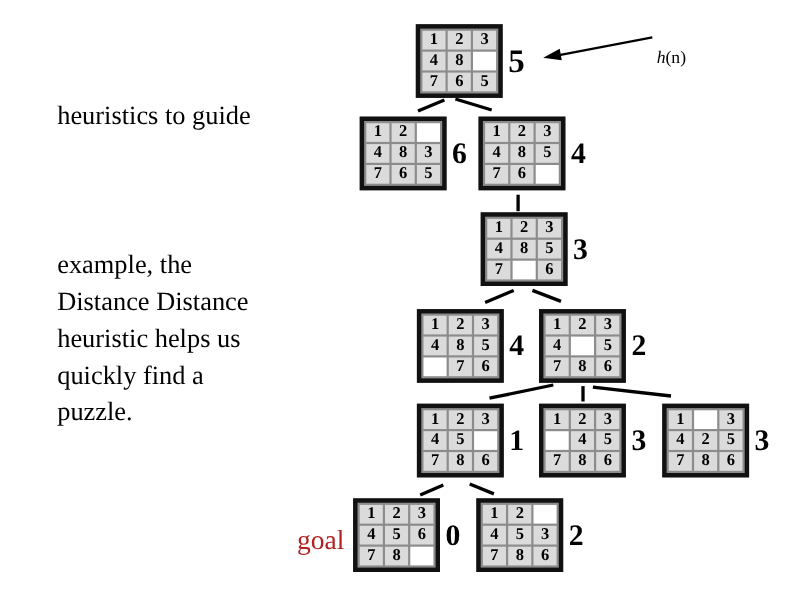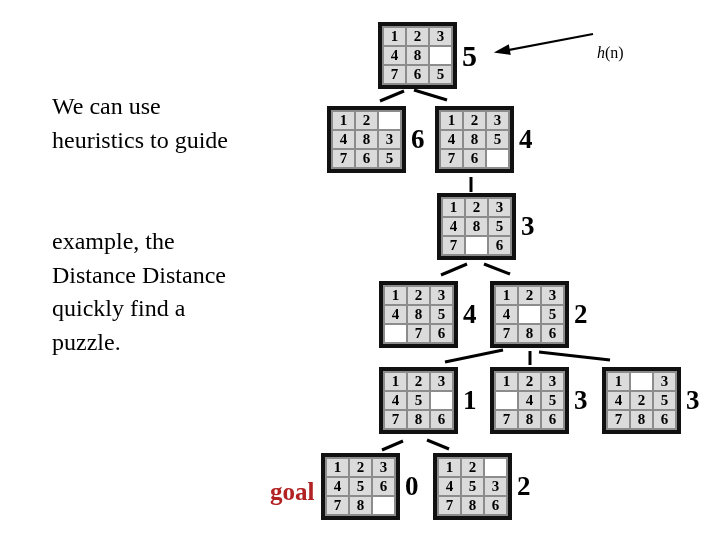--- a/index.html
+++ b/index.html
@@ -51,47 +51,47 @@
     font-weight: bold;
     font-size: 27px;
     color: #000;
   }
   .hval.hbig { font-size: 30px; }
 
   #goal-word {
     position: absolute;
     left: 270px; top: 478px;
     color: #b22222;
-    font-weight: bold;
+    font-weight: normal;
     font-size: 25px;
   }
   #hn-label {
     position: absolute;
     left: 597px; top: 20px;
     font-size: 16px;
     color: #000000;
     margin-top: 24px;
   }
   #edges {
     position: absolute;
     left: 0; top: 0;
     pointer-events: none;
   }
 </style>
 </head>
 <body>
 
 <div class="textblock" id="p1">
-  <div>We can use</div>
   <div>heuristics to guide</div>
 </div>
 
 <div class="textblock" id="p2">
   <div>example, the</div>
   <div>Distance Distance</div>
+  <div>heuristic helps us</div>
   <div>quickly find a</div>
   <div>puzzle.</div>
 </div>
 
 <div id="hn-label"><span class="it">h</span><span>(n)</span></div>
 
 <div id="goal-word">goal</div>
 
 <svg id="edges" width="720" height="540">
   <g stroke="#000" stroke-width="3" stroke-linecap="butt">

